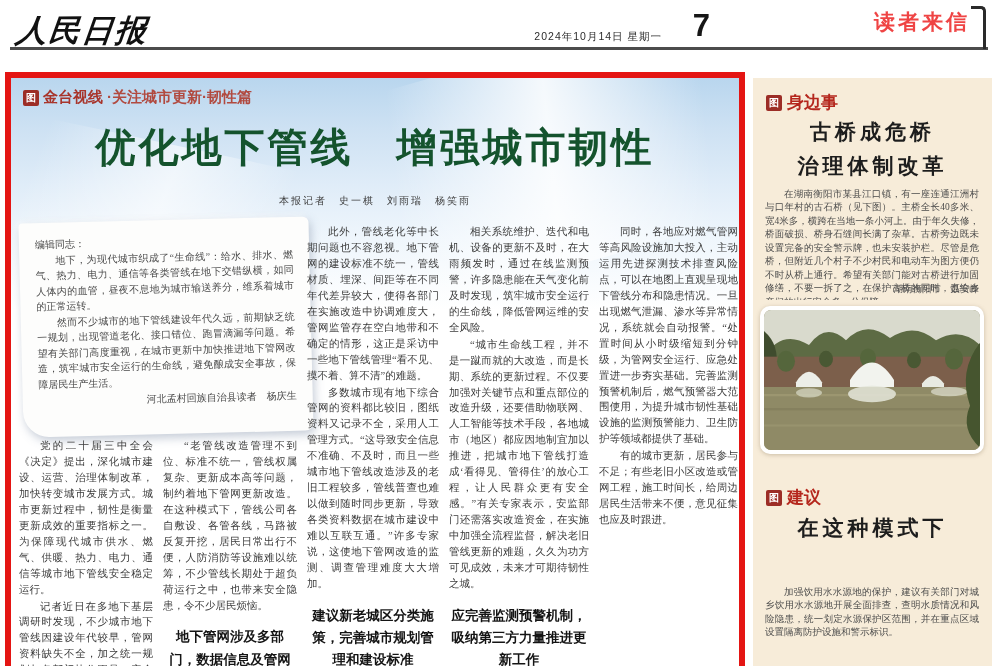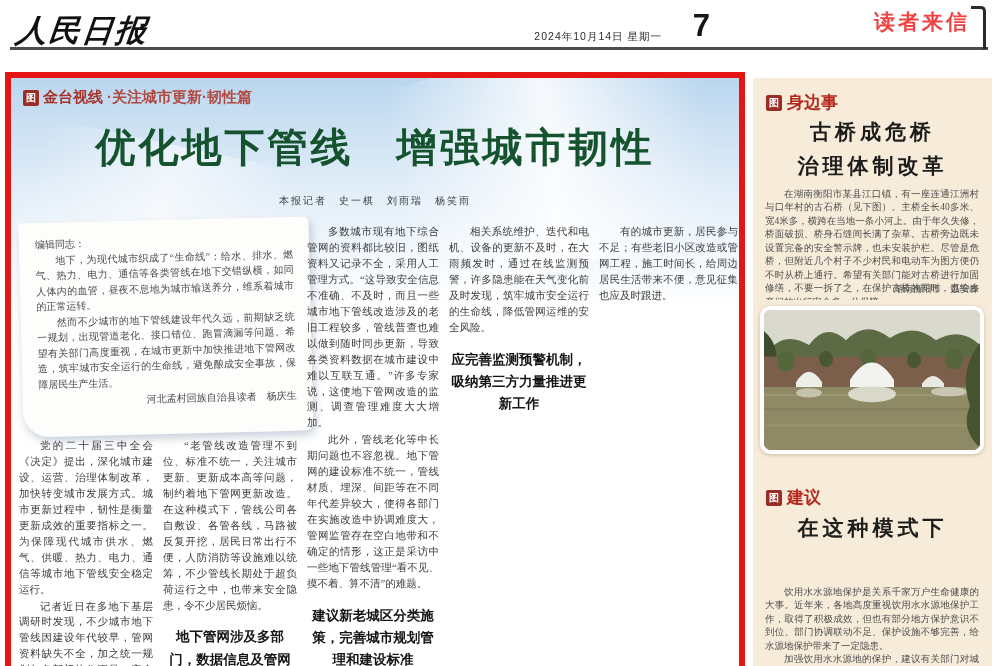--- a/index.html
+++ b/index.html
@@ -115,39 +115,41 @@
       <div id="letter-sign">河北孟村回族自治县读者　杨庆生</div>
     </div>
 
     <div id="col1" class="col">
       <p>党的二十届三中全会《决定》提出，深化城市建设、运营、治理体制改革，加快转变城市发展方式。城市更新过程中，韧性是衡量更新成效的重要指标之一。为保障现代城市供水、燃气、供暖、热力、电力、通信等城市地下管线安全稳定运行。</p>
       <p>记者近日在多地下基层调研时发现，不少城市地下管线因建设年代较早，管网资料缺失不全，加之统一规划与各部门协作不足，安全监测预警能力有待进一步提升。</p>
 
     </div>
 
     <div id="col2" class="col">
-      <p>“老管线改造管理不到位、标准不统一，关注城市更新、更新成本高等问题，制约着地下管网更新改造。在这种模式下，管线公司各自敷设、各管各线，马路被反复开挖，居民日常出行不便，人防消防等设施难以统筹，不少管线长期处于超负荷运行之中，也带来安全隐患，令不少居民烦恼。</p>
+      <p>“老管线改造管理不到位、标准不统一，管线权属复杂、更新成本高等问题，制约着地下管网更新改造。在这种模式下，管线公司各自敷设、各管各线，马路被反复开挖，居民日常出行不便，人防消防等设施难以统筹，不少管线长期处于超负荷运行之中，也带来安全隐患，令不少居民烦恼。</p>
       <div class="subhead">地下管网涉及多部门，数据信息及管网资料不联通</div>
 
     </div>
 
     <div id="col3" class="col">
+      <p>此外，管线老化等中长期问题也不容忽视。地下管网的建设标准不统一，管线材质、埋深、间距等在不同年代差异较大，使得各部门在实施改造中协调难度大，管网监管存在空白地带和不确定的情形，这正是采访中一些地下管线管理“看不见、摸不着、算不清”的难题。</p>
       <p>多数城市现有地下综合管网的资料都比较旧，图纸资料又记录不全，采用人工管理方式。“这导致安全信息不准确、不及时，而且一些城市地下管线改造涉及的老旧工程较多，管线普查也难以做到随时同步更新，导致各类资料数据在城市建设中难以互联互通。”许多专家说，这使地下管网改造的监测、调查管理难度大大增加。</p>
-      <p>此外，管线老化等中长期问题也不容忽视。地下管网的建设标准不统一，管线材质、埋深、间距等在不同年代差异较大，使得各部门在实施改造中协调难度大，管网监管存在空白地带和不确定的情形，这正是采访中一些地下管线管理“看不见、摸不着、算不清”的难题。</p>
       <div class="subhead">建议新老城区分类施策，完善城市规划管理和建设标准</div>
 
     </div>
 
     <div id="col4" class="col">
       <p>相关系统维护、迭代和电机、设备的更新不及时，在大雨频发时，通过在线监测预警，许多隐患能在天气变化前及时发现，筑牢城市安全运行的生命线，降低管网运维的安全风险。</p>
+      <p>“城市生命线工程，并不是一蹴而就的大改造，而是长期、系统的更新过程。不仅要加强对关键节点和重点部位的改造升级，还要借助物联网、人工智能等技术手段，各地城市（地区）都应因地制宜加以推进，把城市地下管线打造成‘看得见、管得住’的放心工程，让人民群众更有安全感。”有关专家表示，安监部门还需落实改造资金，在实施中加强全流程监督，解决老旧管线更新的难题，久久为功方可见成效，未来才可期待韧性之城。</p>
       <div class="subhead">应完善监测预警机制，吸纳第三方力量推进更新工作</div>
 
     </div>
 
     <div id="col5" class="col">
+      <p>同时，各地应对燃气管网等高风险设施加大投入，主动运用先进探测技术排查风险点，可以在地图上直观呈现地下管线分布和隐患情况。一旦出现燃气泄漏、渗水等异常情况，系统就会自动报警。“处置时间从小时级缩短到分钟级，为管网安全运行、应急处置进一步夯实基础。完善监测预警机制后，燃气预警器大范围使用，为提升城市韧性基础设施的监测预警能力、卫生防护等领域都提供了基础。</p>
       <p>有的城市更新，居民参与不足；有些老旧小区改造或管网工程，施工时间长，给周边居民生活带来不便，意见征集也应及时跟进。</p>
 
     </div>
   </div>
 
   <div id="sidebar">
 
     <div id="label-1" class="side-label">
       <span class="mini-logo">图</span>
       <span>身边事</span>
@@ -184,18 +186,17 @@
         <path d="M216,28 Q194,52 206,82 Q196,102 216,118 Z" fill="#46552f"></path>
       </svg>
     </div>
 
     <div id="label-2" class="side-label">
       <span class="mini-logo">图</span>
       <span>建议</span>
     </div>
     <div id="s2-t1" class="side-title">在这种模式下</div>
     <div id="s2-body" class="side-body">
-      <p>饮用水水源地保护是关系千家万户生命健康的大事。近年来，各地高度重视饮用水水源地保护工作，取得了积极成效，但也有部分地方保护意识不到位、部门协调联动不足、保护设施不够完善，给水源地保护带来了一定隐患。</p>
       <p>加强饮用水水源地的保护，建议有关部门对城乡饮用水水源地开展全面排查，查明水质情况和风险隐患，统一划定水源保护区范围，并在重点区域设置隔离防护设施和警示标识。</p>
     </div>
   </div>
 
 </div>
 
 </body></html>

